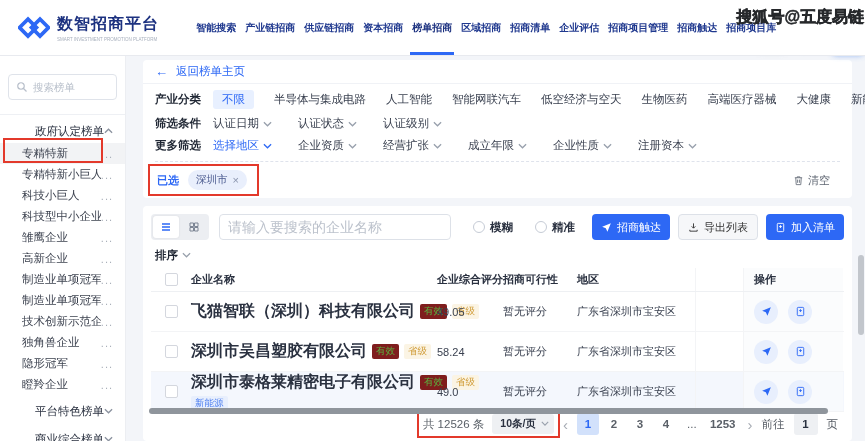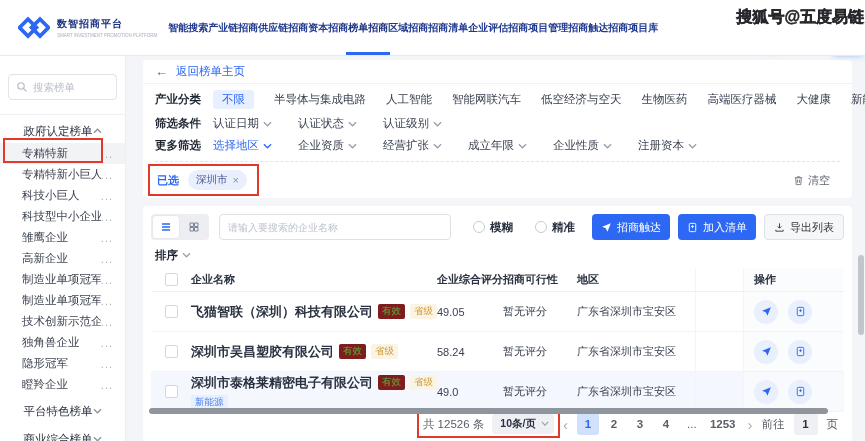--- a/index.html
+++ b/index.html
@@ -13,23 +13,23 @@
   }
   svg { display: block; }
 
   
   .header {
     position: absolute; top: 0; left: 0; right: 0; height: 56px;
     background: #fff; border-bottom: 1px solid #e8eaef;
     display: flex; align-items: center; padding: 0 14px 0 18px; z-index: 5;
   }
   .logo { display: flex; align-items: center; gap: 7px; flex-shrink: 0; }
-  .logo-title { font-size: 10px; font-weight: bold; color: #1d3280; letter-spacing: 1px; white-space: nowrap; }
+  .logo-title { font-size: 16px; font-weight: bold; color: #1d3280; letter-spacing: 1px; white-space: nowrap; }
   .logo-sub { font-size: 5px; color: #a8b0bd; white-space: nowrap; transform: scale(.9); transform-origin: left top; margin-top: 1px; }
-  .nav { display: flex; margin-left: 0; height: 100%; align-items: center; }
+  .nav { display: flex; gap: 9px; margin-left: 28px; height: 100%; align-items: center; }
   .nav-item {
     font-size: 10px; font-weight: bold; color: #20398f; white-space: nowrap;
     height: 100%; display: flex; align-items: center; position: relative; cursor: pointer;
   }
   .nav-item.active { color: #1d3280; }
   .nav-item.active::after {
     content: ""; position: absolute; left: -2px; right: -2px; bottom: 0; height: 3px; background: #2d68f5;
   }
   .watermark {
     position: absolute; top: 7px; right: 1px; z-index: 8;
@@ -50,21 +50,21 @@
   .sidebar-search input {
     width: 100%; height: 26px; border: 1px solid #dfe3ea; border-radius: 4px;
     padding: 0 6px 0 24px; font-size: 10.5px; color: #333; outline: none;
     font-family: inherit; background: #fff;
   }
   .sidebar-search input::placeholder { color: #b9c0cb; }
   .sidebar-search .search-icon { position: absolute; left: 8px; top: 7px; color: #b9c0cb; }
   .sidebar-divider { height: 1px; background: #eef0f4; margin-top: 14px; }
   .side-group {
     height: 24px; margin-top: 4px; padding: 0 12px;
-    display: flex; align-items: center; justify-content: center;
+    display: flex; align-items: center; justify-content: flex-end;
     font-size: 11.5px; color: #2a3140; cursor: pointer;
   }
   .side-group .caret { color: #8a919e; }
   .side-item {
     height: 21px; padding: 0 12px 0 22px; display: flex; align-items: center;
     justify-content: space-between; font-size: 11.5px; color: #3d4350; cursor: pointer;
   }
   .side-item .label { white-space: nowrap; overflow: hidden; }
   .side-item .dots { color: #aab0ba; font-size: 11px; letter-spacing: 1px; flex-shrink: 0; }
   .side-item.active { background: #f2f3f5; }
@@ -111,21 +111,21 @@
   .frame-pag { left: -6px; top: -4px; right: -6px; bottom: -4px; }
 
   
   .table-card { flex: 1; padding: 8px 8px 0; position: relative; overflow: hidden; }
   .toolbar { display: flex; align-items: center; height: 26px; }
   .view-toggle { background: #eceef2; border-radius: 4px; padding: 2px; display: inline-flex; gap: 2px; }
   .vt-btn { width: 26px; height: 22px; border-radius: 3px; display: flex; align-items: center; justify-content: center; color: #7c8594; cursor: pointer; }
   .vt-btn.active { background: #fff; color: #2d68f5; box-shadow: 0 0 2px rgba(0,0,0,.1); }
   .company-search {
     width: 232px; height: 26px; border: 1px solid #dde1e8; border-radius: 4px;
-    padding: 0 8px; font-size: 10px; color: #333; margin-left: 10px; outline: none; font-family: inherit;
+    padding: 0 8px; font-size: 14px; color: #333; margin-left: 10px; outline: none; font-family: inherit;
   }
   .company-search::placeholder { color: #bcc2cc; }
   .radio { display: inline-flex; align-items: center; gap: 5px; font-size: 11.5px; font-weight: bold; color: #2a3140; margin-left: 22px; cursor: pointer; }
   .radio-circle { width: 12px; height: 12px; border: 1px solid #c6ccd6; border-radius: 50%; background: #fff; }
   .toolbar-btns { margin-left: auto; display: flex; gap: 8px; }
   .btn {
     height: 26px; padding: 0 9px; border-radius: 4px; font-size: 11px;
     display: inline-flex; align-items: center; gap: 5px; border: none; cursor: pointer; font-family: inherit; white-space: nowrap;
   }
   .btn.primary { background: #2d68f5; color: #fff; }
@@ -135,21 +135,21 @@
 
   .table { margin-top: 6px; }
   .t-head, .t-row { display: grid; grid-template-columns: 40px 246px 66px 74px 118px 48px 100px; align-items: center; }
   .t-head { height: 24px; border-bottom: 1px solid #eef0f3; font-size: 11px; font-weight: bold; color: #2a3140; }
   .t-row { height: 40px; border-bottom: 1px solid #f3f4f6; font-size: 11px; color: #3a4150; }
   .t-row.hl { background: #f4f7fd; }
   .c-check { display: flex; justify-content: center; }
   .checkbox { width: 13px; height: 13px; border: 1px solid #d4d7de; border-radius: 2px; background: #fff; display: inline-block; cursor: pointer; }
   .c-name { display: flex; flex-direction: column; justify-content: center; align-items: flex-start; }
   .name-line { display: flex; align-items: center; gap: 5px; white-space: nowrap; }
-  .co-name { font-weight: bold; color: #2a3140; font-size: 13px; cursor: pointer; }
+  .co-name { font-weight: bold; color: #2a3140; font-size: 16px; cursor: pointer; }
   .tag { font-size: 9.5px; padding: 1px 4px; border-radius: 2px; white-space: nowrap; }
   .tag:empty { display: none; }
   .tag-green { color: #58b940; background: #7f1d1d; }
   .tag-orange { color: #cf9a35; background: #fbf4e4; }
   .tag-blue { color: #4a7df0; background: #e8effd; margin-top: 3px; }
   .c-extra { align-self: stretch; border-left: 1px solid #f3f4f6; }
   .c-action { align-self: stretch; display: flex; align-items: center; gap: 10px; padding-left: 10px; border-left: 1px solid #f3f4f6; background: rgba(250,251,252,.7); }
   .t-head .c-action { font-weight: bold; }
   .op-btn { width: 24px; height: 24px; border-radius: 50%; background: #e8effd; color: #2d68f5; display: flex; align-items: center; justify-content: center; cursor: pointer; }
 
@@ -469,31 +469,31 @@
         <span class="radio-circle"></span>
         <span>精准</span>
       </label>
       <div class="toolbar-btns">
         <button class="btn primary">
           <svg width="11" height="11" viewBox="0 0 24 24" fill="currentColor">
             <path d="M2.5 10.5 L21.5 2.5 L14 21.5 L10.5 13.8 Z"></path>
           </svg>
           <span>招商触达</span>
         </button>
+        <button class="btn plain">
+          <svg width="11" height="11" viewBox="0 0 24 24" fill="none" stroke="currentColor" stroke-width="2">
+            <path d="M12 3 v10 M8 9.5 l4 4 4-4 M4 17 v3 h16 v-3"></path>
+          </svg>
+          <span>导出列表</span>
+        </button>
         <button class="btn primary">
           <svg width="11" height="11" viewBox="0 0 24 24" fill="none" stroke="currentColor" stroke-width="2">
             <path d="M7 3 h10 a2 2 0 0 1 2 2 v14 a2 2 0 0 1 -2 2 H7 a2 2 0 0 1 -2 -2 V5 a2 2 0 0 1 2 -2 Z M9 10 h6 M12 13 v-6"></path>
           </svg>
           <span>加入清单</span>
-        </button>
-        <button class="btn plain">
-          <svg width="11" height="11" viewBox="0 0 24 24" fill="none" stroke="currentColor" stroke-width="2">
-            <path d="M12 3 v10 M8 9.5 l4 4 4-4 M4 17 v3 h16 v-3"></path>
-          </svg>
-          <span>导出列表</span>
         </button>
       </div>
     </div>
 
     <div class="sort-row">
       <span>排序</span>
       <svg class="chev" width="9" height="6" viewBox="0 0 10 6" fill="none" stroke="currentColor" stroke-width="1.4">
           <path d="M1 1 L5 5 L9 1"></path>
         </svg>
     </div>

